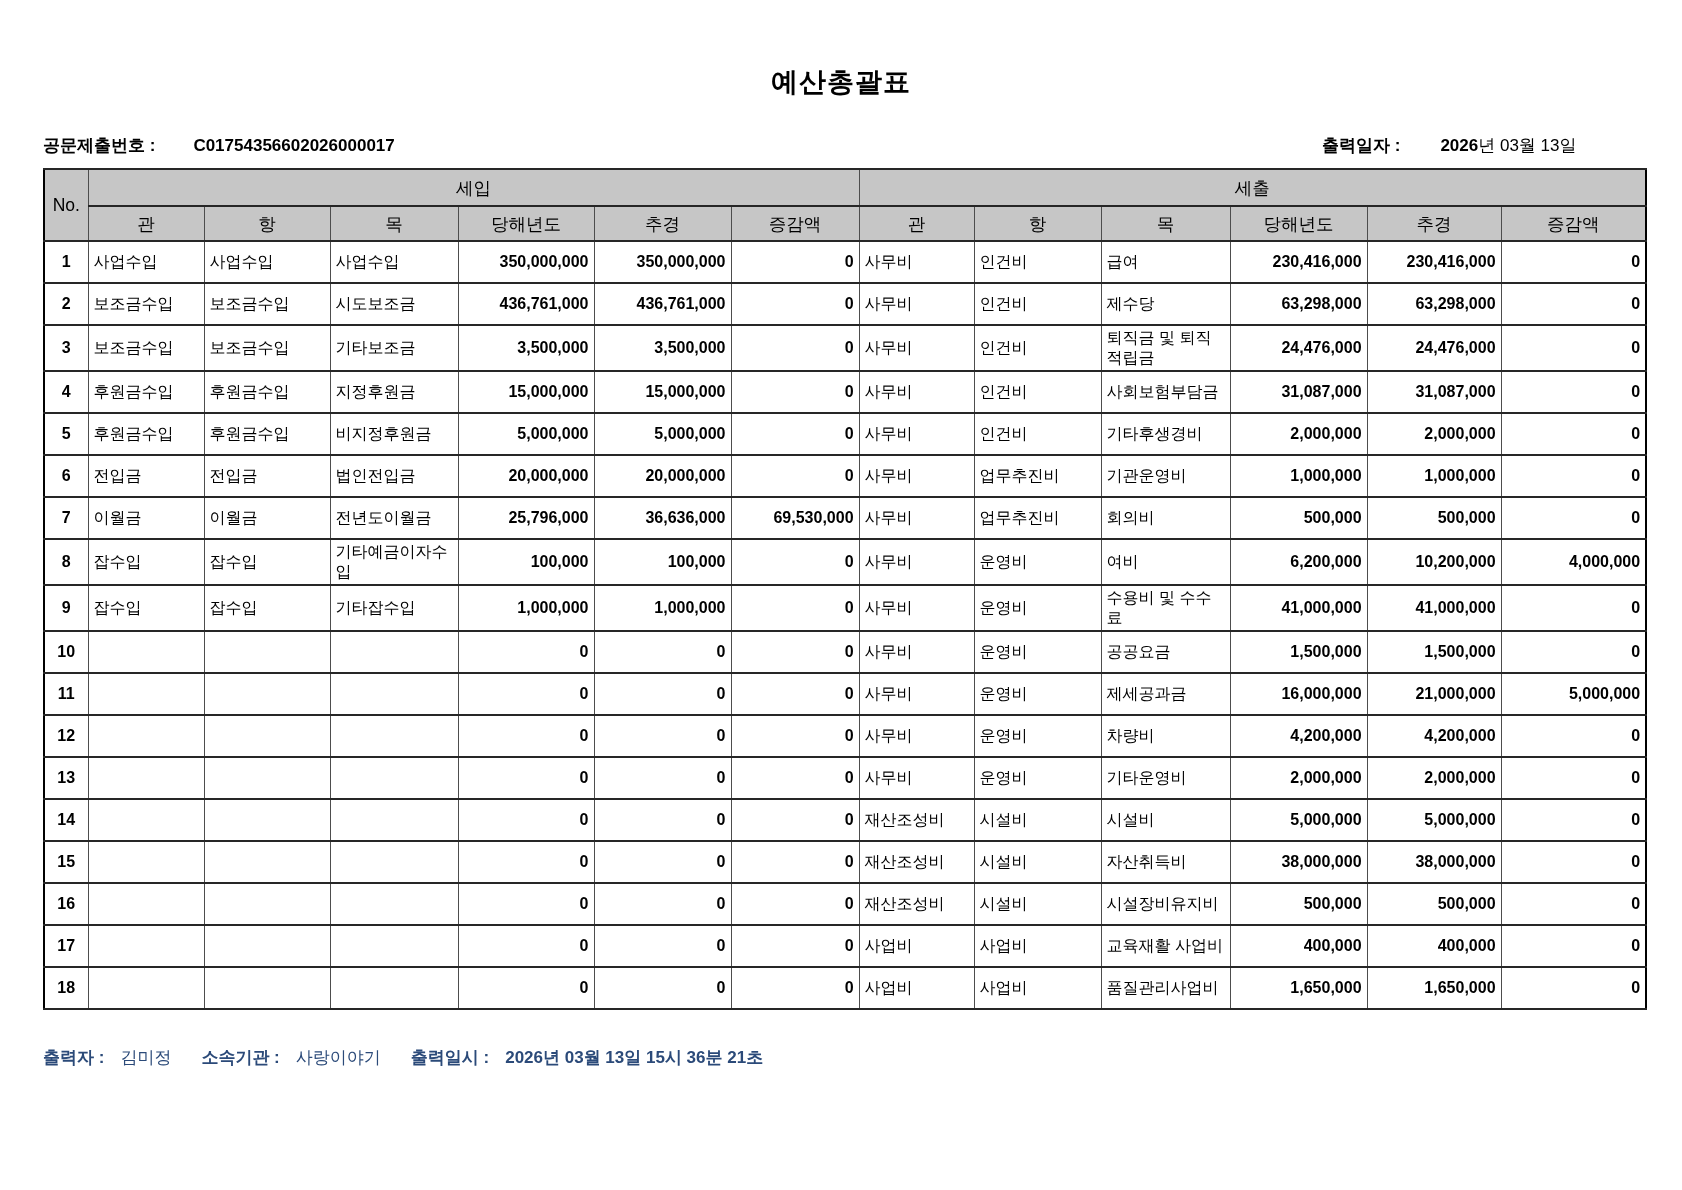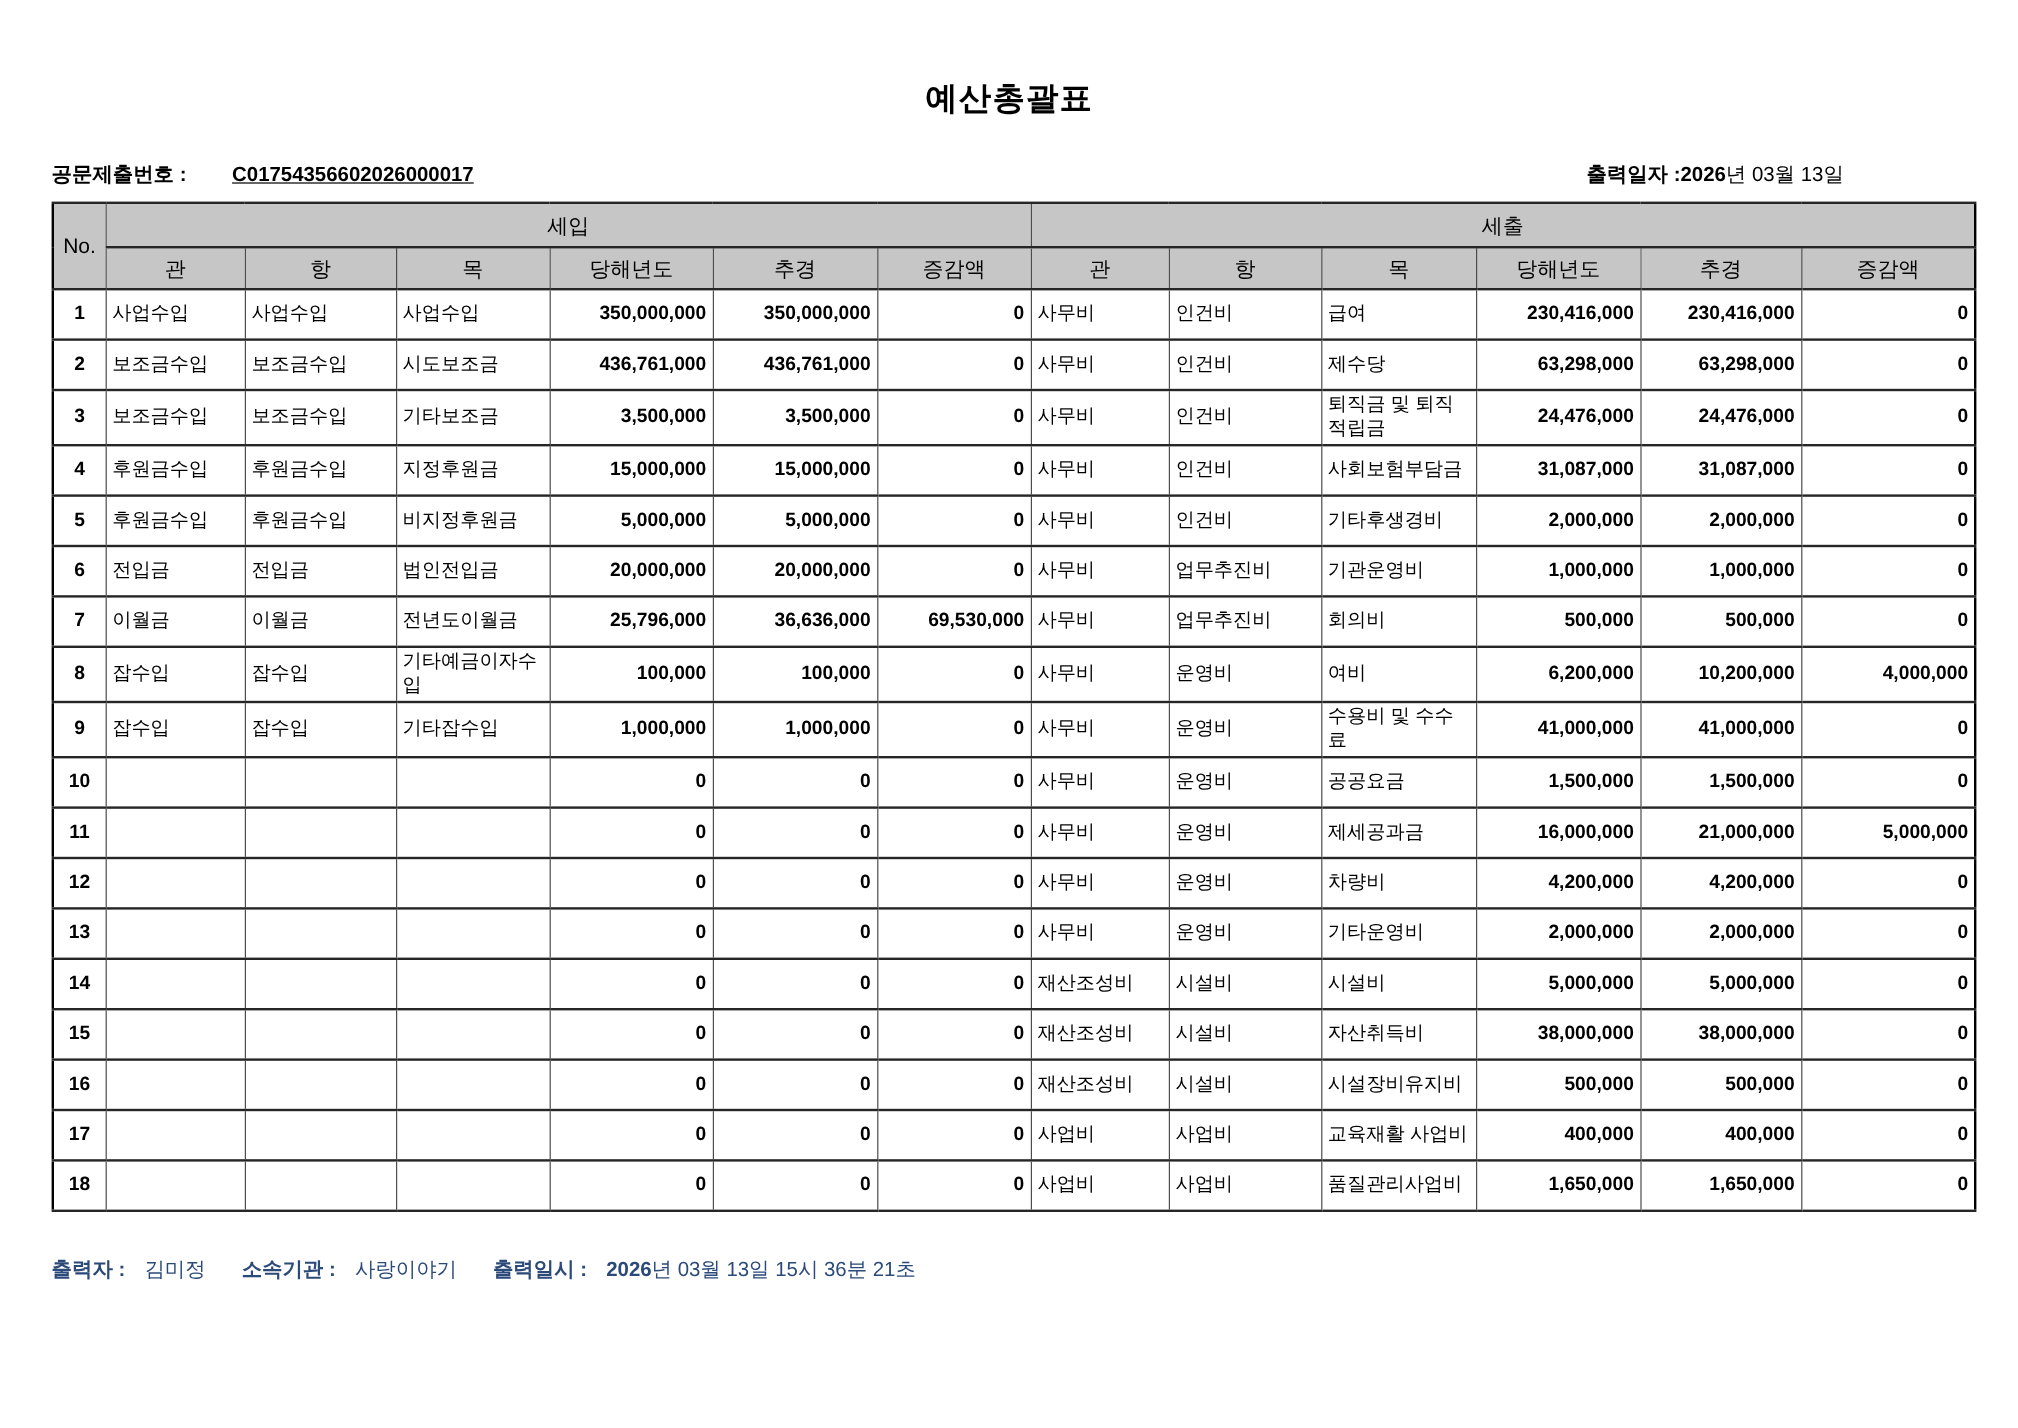--- a/index.html
+++ b/index.html
@@ -5,23 +5,23 @@
   html,body { margin:0; padding:0; background:#ffffff; }
   .page {
     position:relative; width:1682px; height:1190px; background:#ffffff;
     font-family:"Liberation Sans","DejaVu Sans",sans-serif; color:#000000; overflow:hidden;
   }
   .title {
     position:absolute; top:64px; left:0; width:100%; text-align:center;
     font-size:27px; font-weight:bold; letter-spacing:1px; margin:0;
   }
   .meta-left { position:absolute; top:134px; left:43px; font-size:17px; font-weight:bold; white-space:nowrap; }
-  .meta-left .value { margin-left:38px;text-decoration:underline; }
+  .meta-left .value { margin-left:38px; }
   .meta-right { position:absolute; top:134px; left:1322px; font-size:17px; font-weight:bold; white-space:nowrap; }
-  .meta-right .value { }
+  .meta-right .value { margin-left:40px; }
   .meta-right .rest { font-weight:normal; }
 
   table.budget-table {
     position:absolute; top:168px; left:43px; width:1602px;
     border-collapse:collapse; table-layout:fixed;
     border:2px solid #000000;
   }
   .budget-table th, .budget-table td {
     border-left:1px solid #4d4d4d; border-right:1px solid #4d4d4d;
     border-top:2px solid #262626; border-bottom:2px solid #262626;
@@ -34,21 +34,21 @@
   .budget-table thead tr.sub-row th { height:31px; }
   .budget-table tbody td { height:36px; font-size:16px; vertical-align:middle; line-height:20px; }
   td.no  { text-align:center; font-weight:bold; font-size:16.5px; }
   td.txt { text-align:left;  padding:2px 5px; }
   td.num { text-align:right; padding:2px 5px; font-weight:bold; }
 
   .footer { position:absolute; top:1046px; left:43px; font-size:17px; color:#2b4a79; white-space:nowrap; }
   .footer .lbl { font-weight:bold; margin-right:16px; }
   .footer .val { font-weight:normal; margin-right:30px; }
   .footer .year { font-weight:bold; }
-  .footer .rest { font-weight:normal; }
+  .footer .rest { font-weight:bold; }
   .pageno { position:absolute; top:1110px; left:0; width:100%; text-align:center; font-size:16px; font-weight:bold; }
 </style>
 </head>
 <body>
 
 <div class="page">
 
   <h1 class="title">예산총괄표</h1>
 
   <div class="meta-left">

